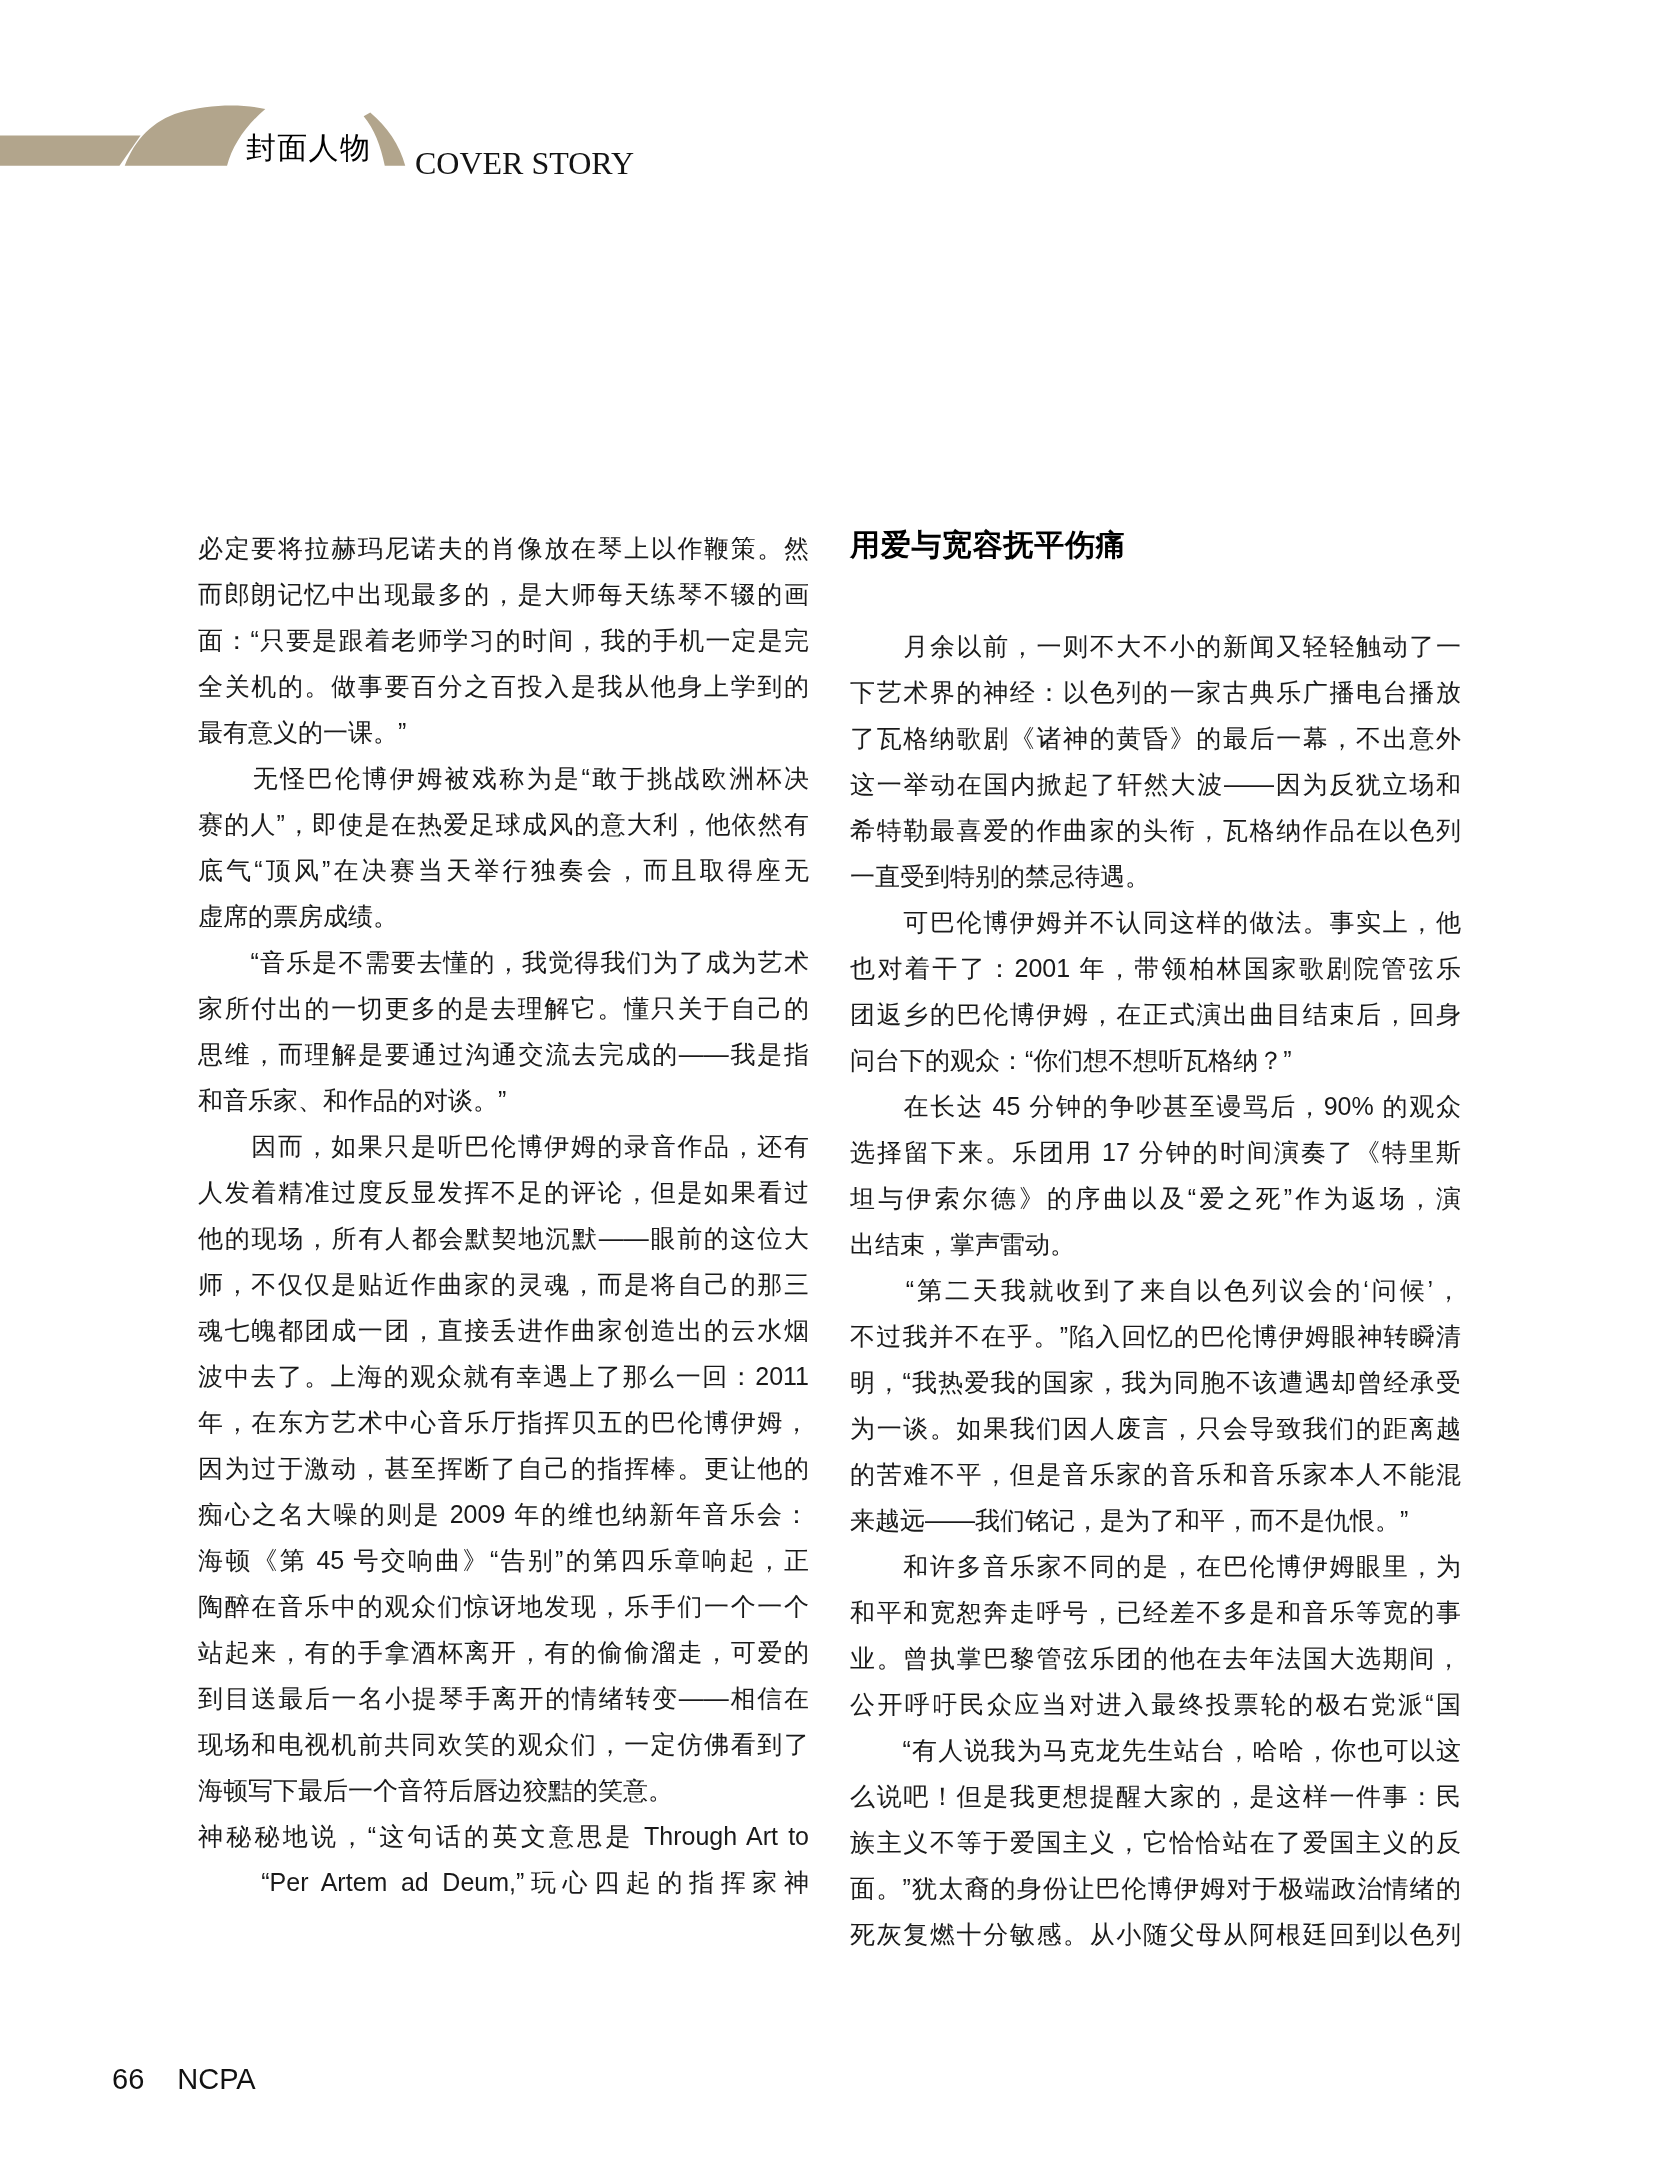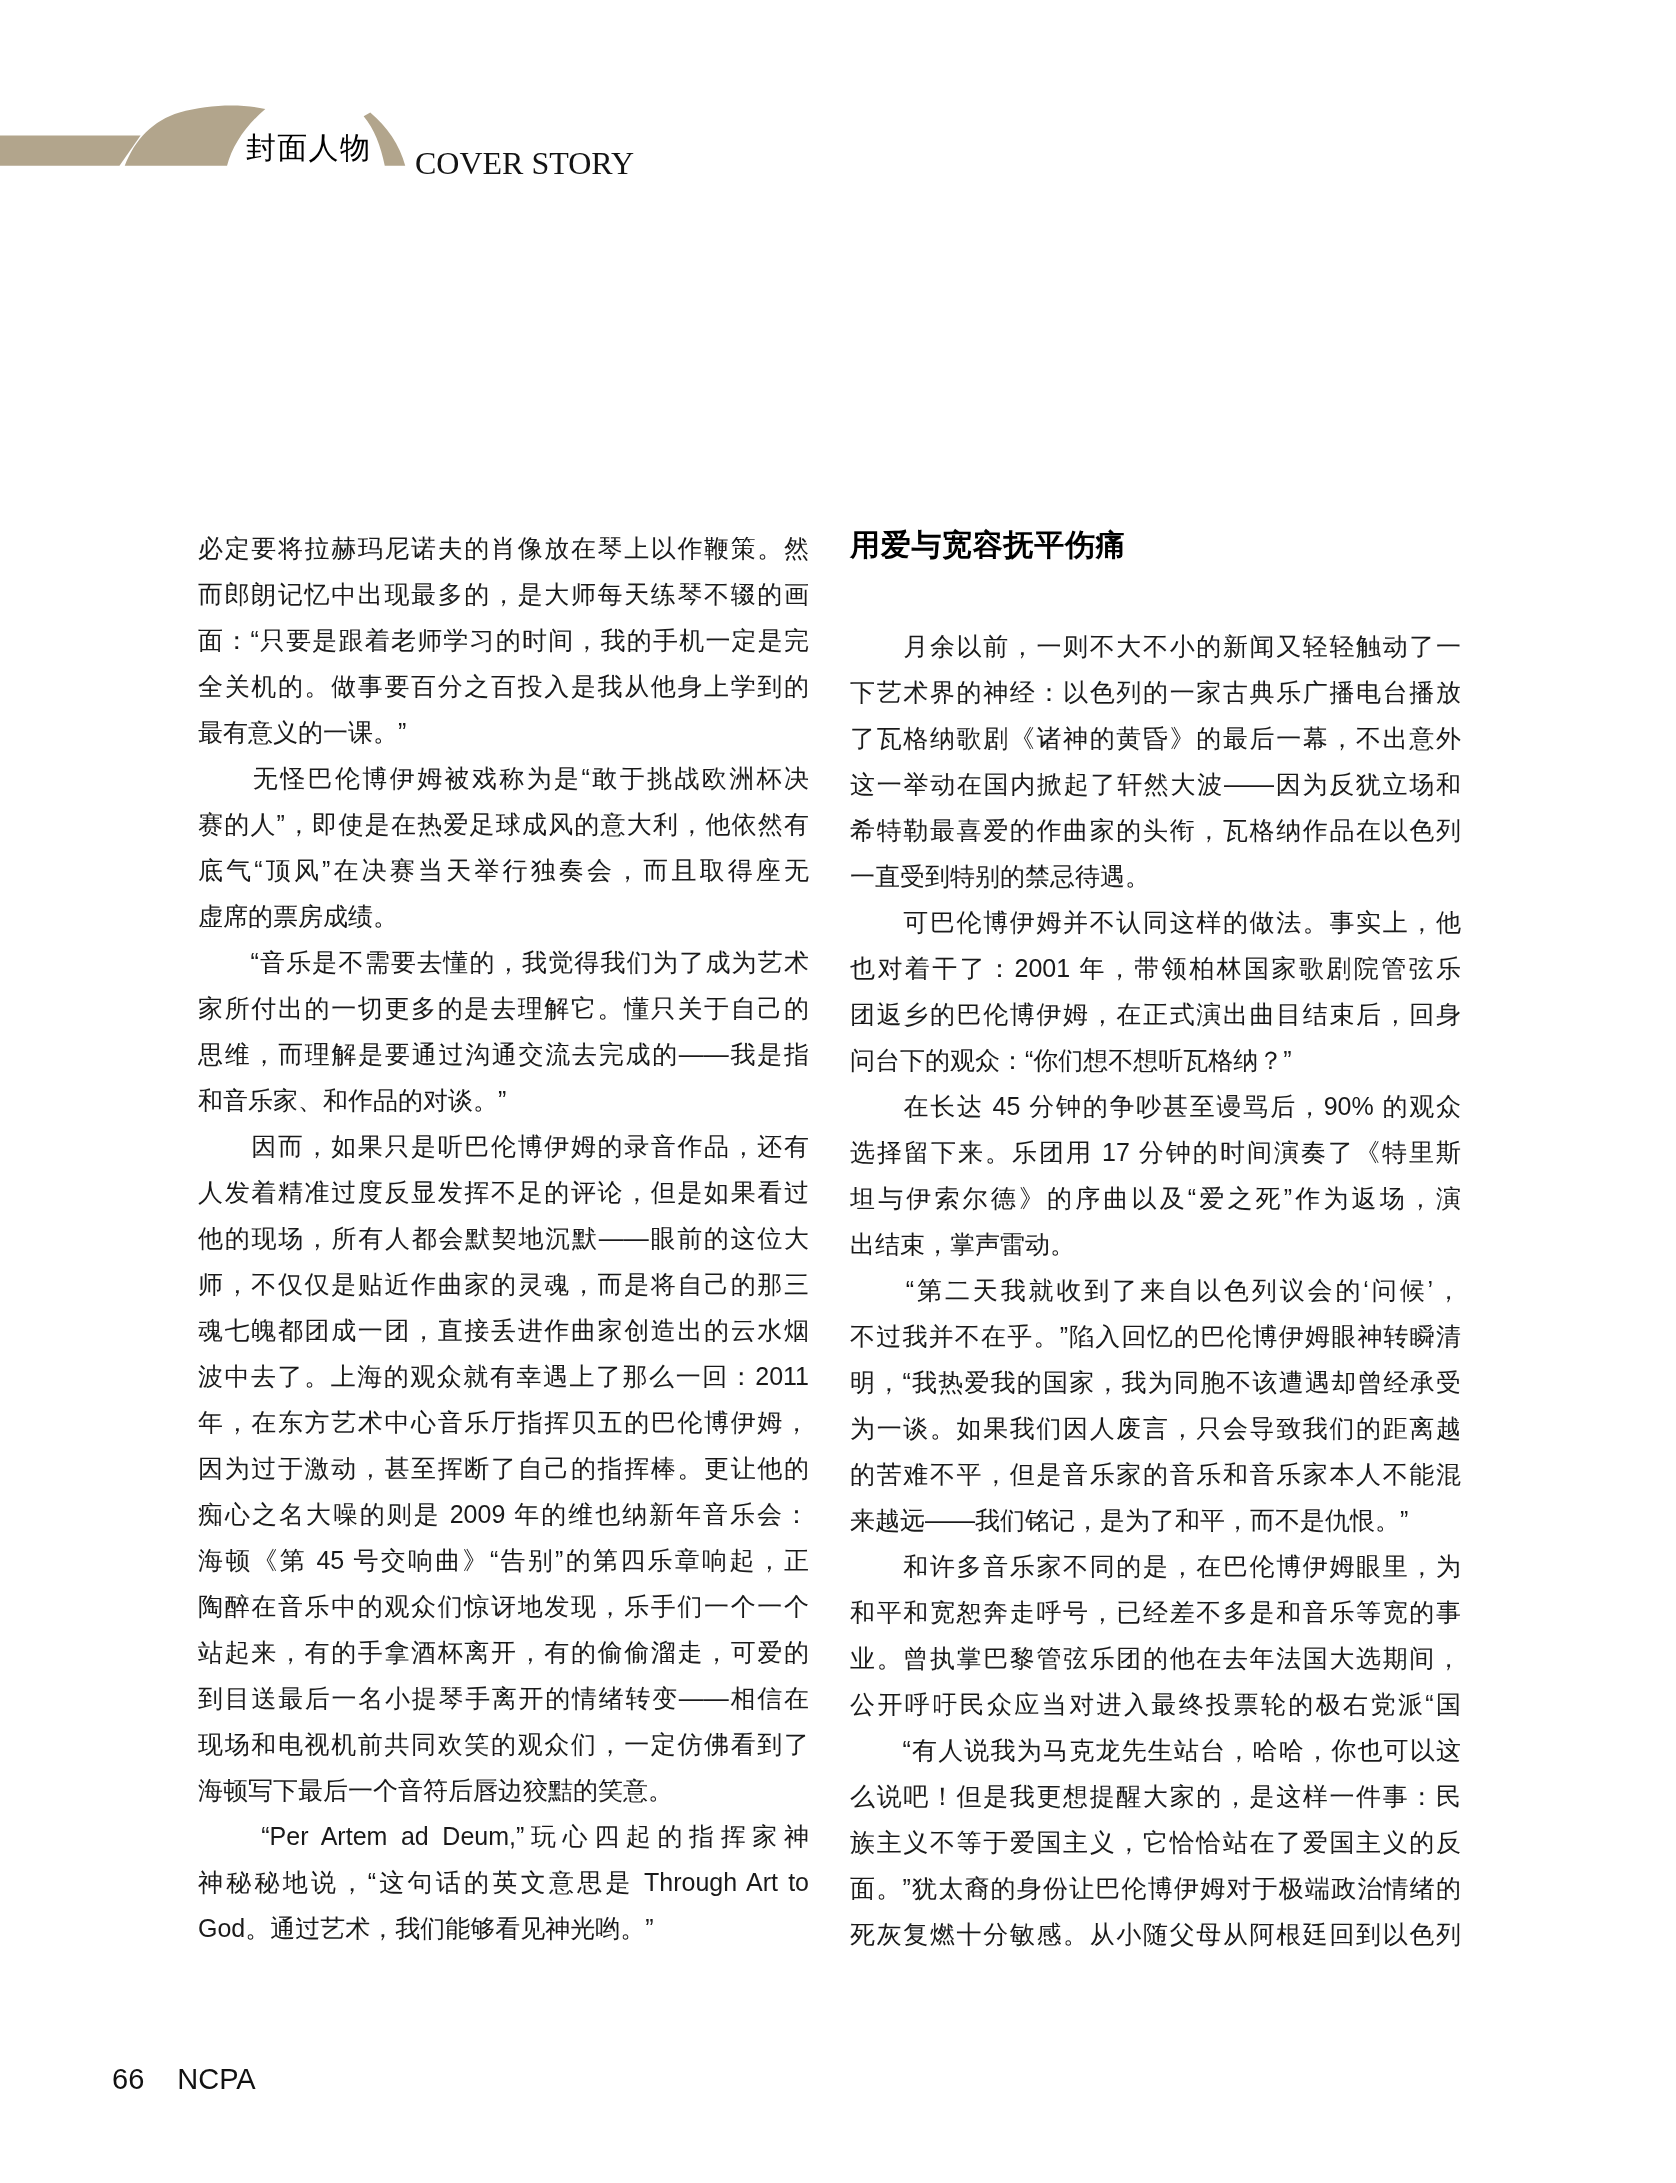--- a/index.html
+++ b/index.html
@@ -125,23 +125,22 @@
       <div class="text-line">波中去了。上海的观众就有幸遇上了那么一回：2011</div>
       <div class="text-line">年，在东方艺术中心音乐厅指挥贝五的巴伦博伊姆，</div>
       <div class="text-line">因为过于激动，甚至挥断了自己的指挥棒。更让他的</div>
       <div class="text-line">痴心之名大噪的则是 2009 年的维也纳新年音乐会：</div>
       <div class="text-line">海顿《第 45 号交响曲》“告别”的第四乐章响起，正</div>
       <div class="text-line">陶醉在音乐中的观众们惊讶地发现，乐手们一个一个</div>
       <div class="text-line">站起来，有的手拿酒杯离开，有的偷偷溜走，可爱的</div>
       <div class="text-line">到目送最后一名小提琴手离开的情绪转变——相信在</div>
       <div class="text-line">现场和电视机前共同欢笑的观众们，一定仿佛看到了</div>
       <div class="text-line end">海顿写下最后一个音符后唇边狡黠的笑意。</div>
+      <div class="text-line">神秘秘地说，“这句话的英文意思是 Through Art to</div>
       <div class="text-line">　　“Per Artem ad Deum,”玩心四起的指挥家神</div>
-      <div class="text-line">神秘秘地说，“这句话的英文意思是 Through Art to</div>
-      <div class="text-line end">God。通过艺术，我们能够看见神光哟。”</div>
     </div>
 
   <div class="article-col col-right">
     <div class="col-heading">用爱与宽容抚平伤痛</div>
     <div>
         <div class="text-line">　　月余以前，一则不大不小的新闻又轻轻触动了一</div>
         <div class="text-line">下艺术界的神经：以色列的一家古典乐广播电台播放</div>
         <div class="text-line">了瓦格纳歌剧《诸神的黄昏》的最后一幕，不出意外地，</div>
         <div class="text-line">这一举动在国内掀起了轩然大波——因为反犹立场和</div>
         <div class="text-line">希特勒最喜爱的作曲家的头衔，瓦格纳作品在以色列</div>

